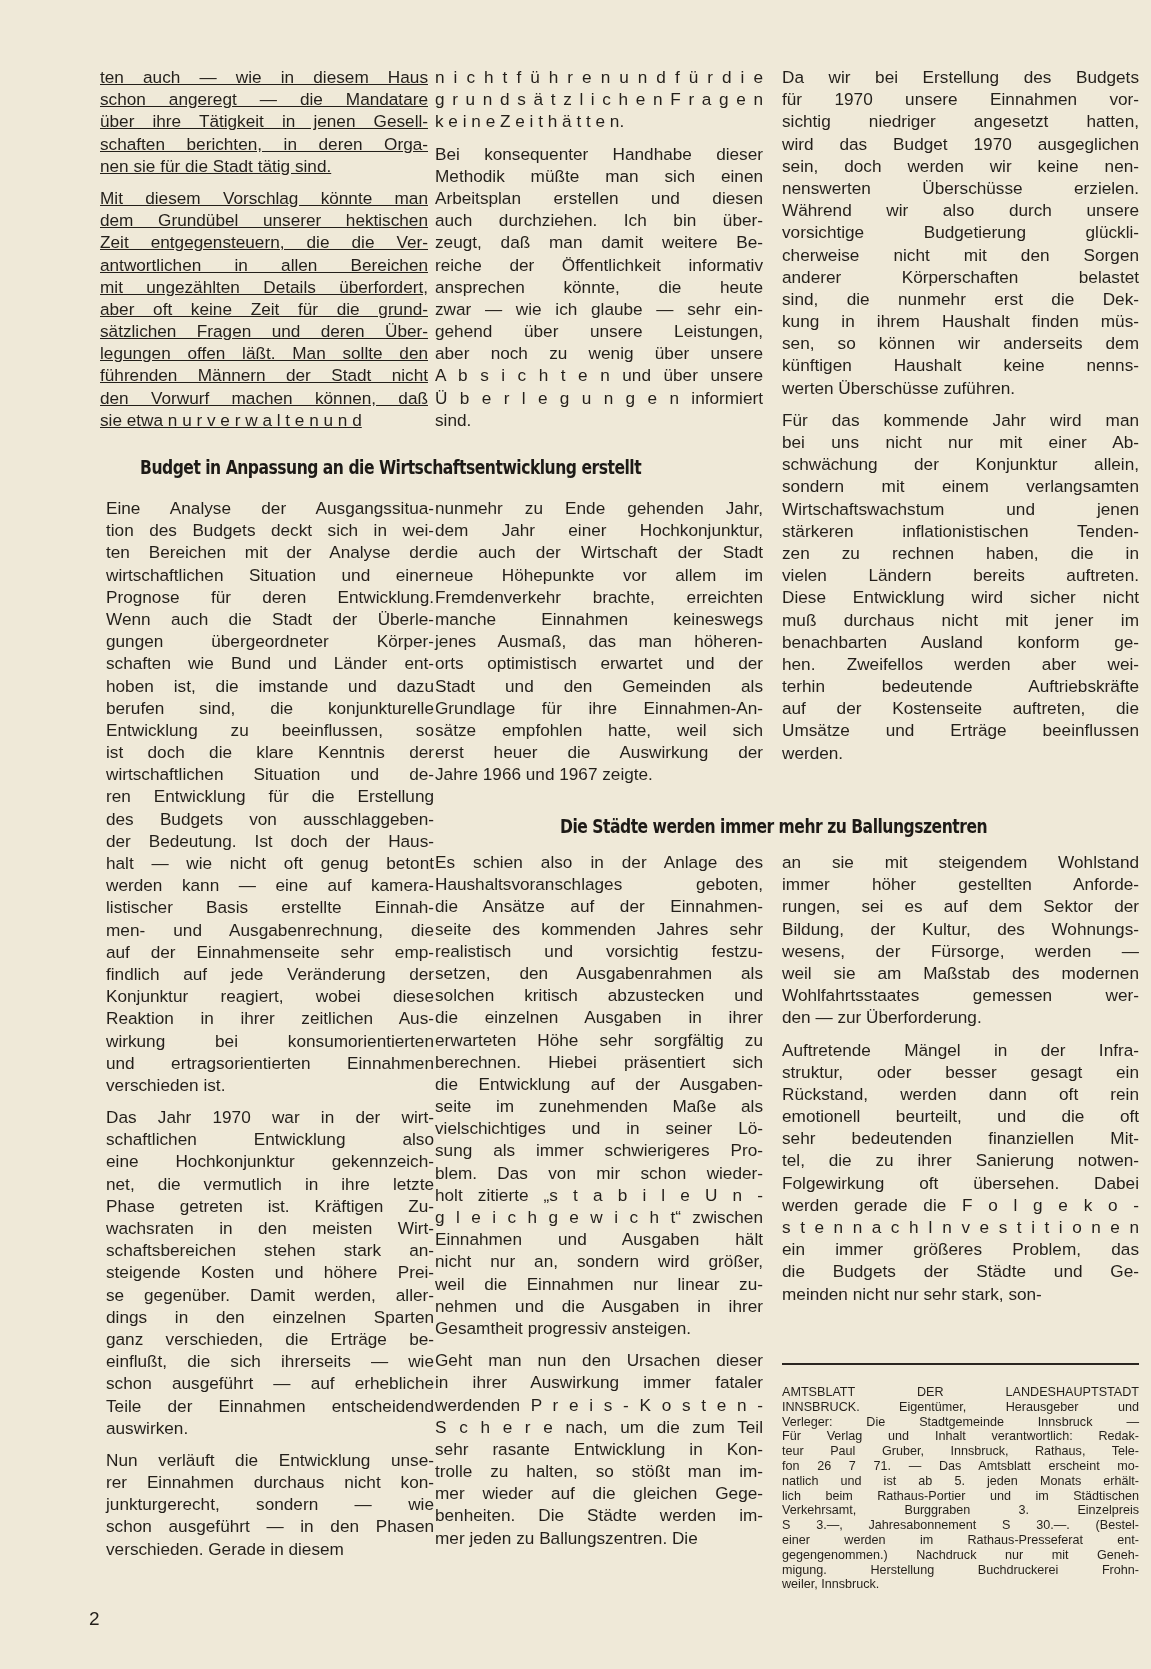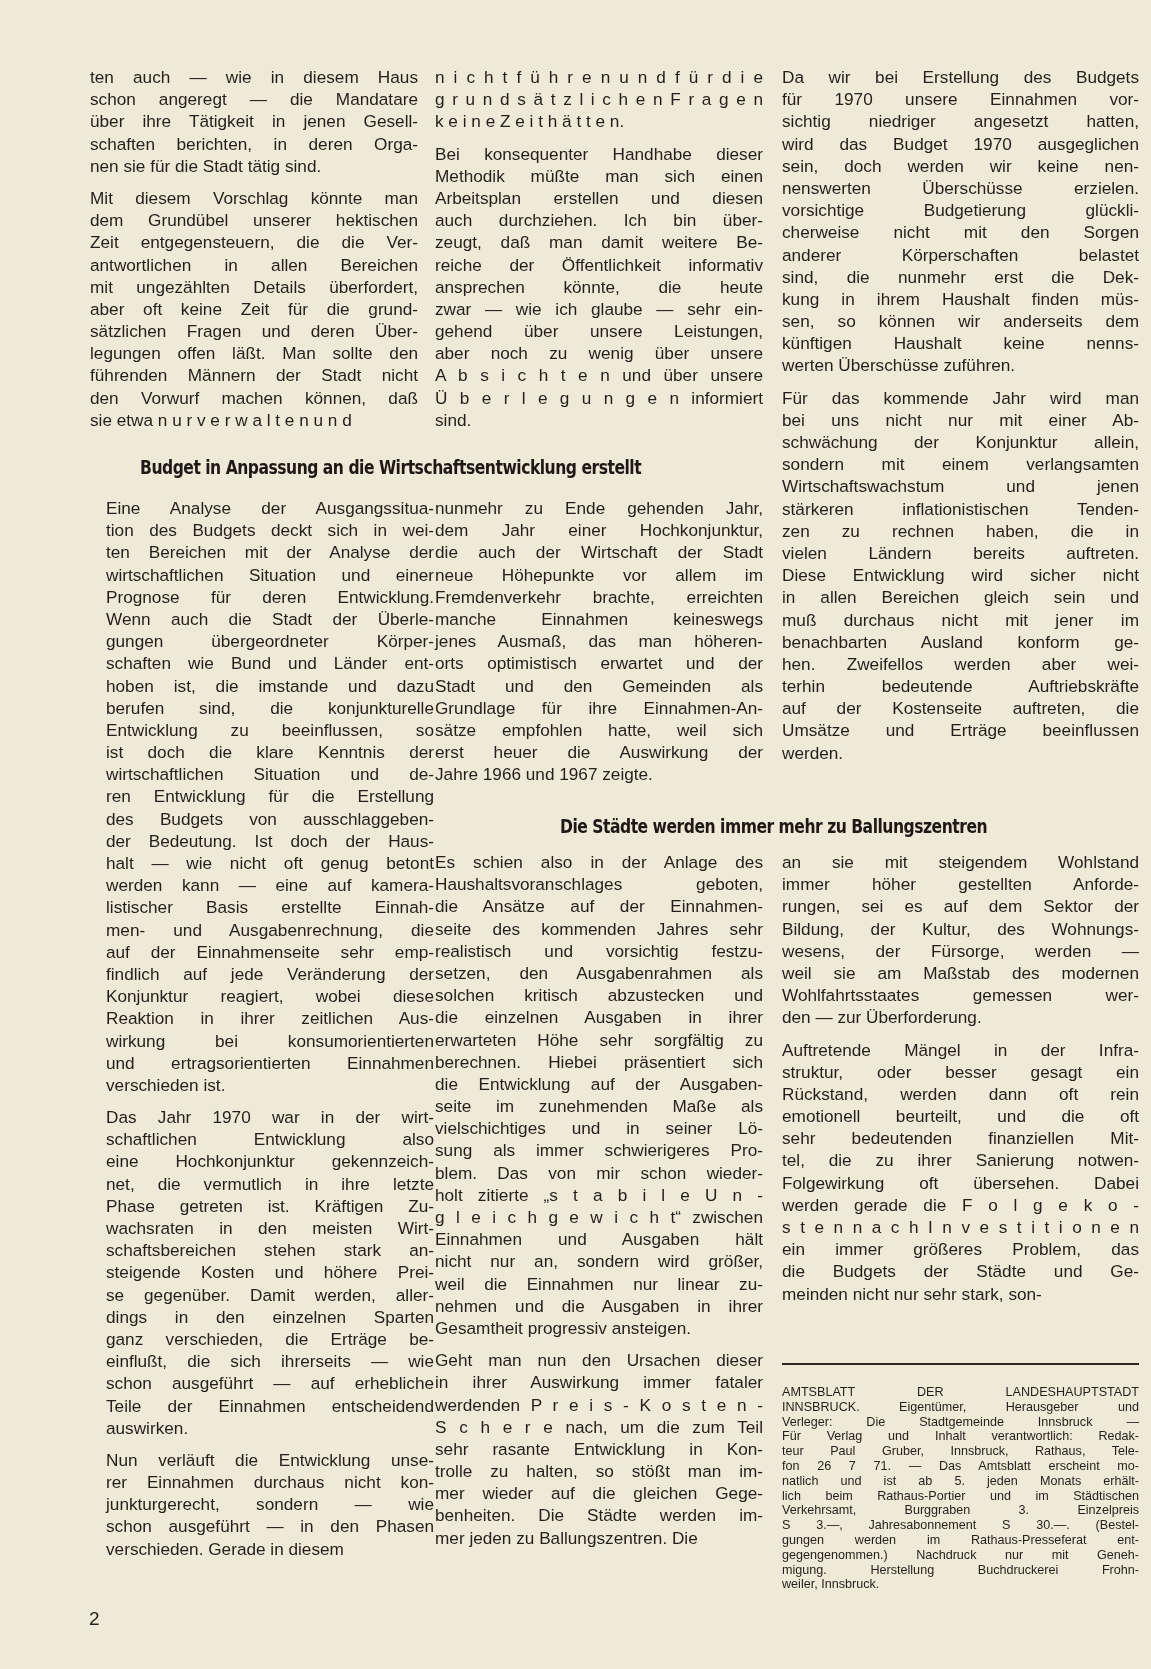--- a/index.html
+++ b/index.html
@@ -45,21 +45,21 @@
     position: absolute;
     left: 89px; top: 1608px;
     font-size: 19px;
   }
 </style>
 </head>
 <body>
 
 <div class="page">
 
-  <div class="col" id="t-col1" style="left:90px; top:66px;">
+  <div class="col" id="t-col1" style="left:100px; top:66px;text-decoration:underline;">
       <div class="para">
         <span class="line">ten auch — wie in diesem Haus</span>
         <span class="line">schon angeregt — die Mandatare</span>
         <span class="line">über ihre Tätigkeit in jenen Gesell-</span>
         <span class="line">schaften berichten, in deren Orga-</span>
         <span class="line last">nen sie für die Stadt tätig sind.</span>
       </div>
       <div class="para">
         <span class="line">Mit diesem Vorschlag könnte man</span>
         <span class="line">dem Grundübel unserer hektischen</span>
@@ -97,40 +97,40 @@
       </div>
     </div>
   <div class="col" id="t-col3" style="left:782px; top:66px; width:357px;">
       <div class="para">
         <span class="line">Da wir bei Erstellung des Budgets</span>
         <span class="line">für 1970 unsere Einnahmen vor-</span>
         <span class="line">sichtig niedriger angesetzt hatten,</span>
         <span class="line">wird das Budget 1970 ausgeglichen</span>
         <span class="line">sein, doch werden wir keine nen-</span>
         <span class="line">nenswerten Überschüsse erzielen.</span>
+        <span class="line">Während wir also durch unsere</span>
         <span class="line">vorsichtige Budgetierung glückli-</span>
         <span class="line">cherweise nicht mit den Sorgen</span>
         <span class="line">anderer Körperschaften belastet</span>
         <span class="line">sind, die nunmehr erst die Dek-</span>
         <span class="line">kung in ihrem Haushalt finden müs-</span>
         <span class="line">sen, so können wir anderseits dem</span>
         <span class="line">künftigen Haushalt keine nenns-</span>
         <span class="line last">werten Überschüsse zuführen.</span>
       </div>
       <div class="para">
         <span class="line">Für das kommende Jahr wird man</span>
         <span class="line">bei uns nicht nur mit einer Ab-</span>
         <span class="line">schwächung der Konjunktur allein,</span>
         <span class="line">sondern mit einem verlangsamten</span>
         <span class="line">Wirtschaftswachstum und jenen</span>
         <span class="line">stärkeren inflationistischen Tenden-</span>
         <span class="line">zen zu rechnen haben, die in</span>
         <span class="line">vielen Ländern bereits auftreten.</span>
         <span class="line">Diese Entwicklung wird sicher nicht</span>
-        <span class="line">in allen Bereichen gleich sein und</span>
         <span class="line">muß durchaus nicht mit jener im</span>
         <span class="line">benachbarten Ausland konform ge-</span>
         <span class="line">hen. Zweifellos werden aber wei-</span>
         <span class="line">terhin bedeutende Auftriebskräfte</span>
         <span class="line">auf der Kostenseite auftreten, die</span>
         <span class="line">Umsätze und Erträge beeinflussen</span>
         <span class="line last">werden.</span>
       </div>
     </div>
 
@@ -279,20 +279,20 @@
       <span class="line">AMTSBLATT DER LANDESHAUPTSTADT</span>
       <span class="line">INNSBRUCK. Eigentümer, Herausgeber und</span>
       <span class="line">Verleger: Die Stadtgemeinde Innsbruck —</span>
       <span class="line">Für Verlag und Inhalt verantwortlich: Redak-</span>
       <span class="line">teur Paul Gruber, Innsbruck, Rathaus, Tele-</span>
       <span class="line">fon 26 7 71. — Das Amtsblatt erscheint mo-</span>
       <span class="line">natlich und ist ab 5. jeden Monats erhält-</span>
       <span class="line">lich beim Rathaus-Portier und im Städtischen</span>
       <span class="line">Verkehrsamt, Burggraben 3. Einzelpreis</span>
       <span class="line">S 3.—, Jahresabonnement S 30.—. (Bestel-</span>
-      <span class="line">gungen werden im Rathaus-Presseferat ent-</span>
+      <span class="line">einer werden im Rathaus-Presseferat ent-</span>
       <span class="line">gegengenommen.) Nachdruck nur mit Geneh-</span>
       <span class="line">migung. Herstellung Buchdruckerei Frohn-</span>
       <span class="line last">weiler, Innsbruck.</span>
     </div>
 
   <div class="page-number">2</div>
 </div>
 
 </body></html>

